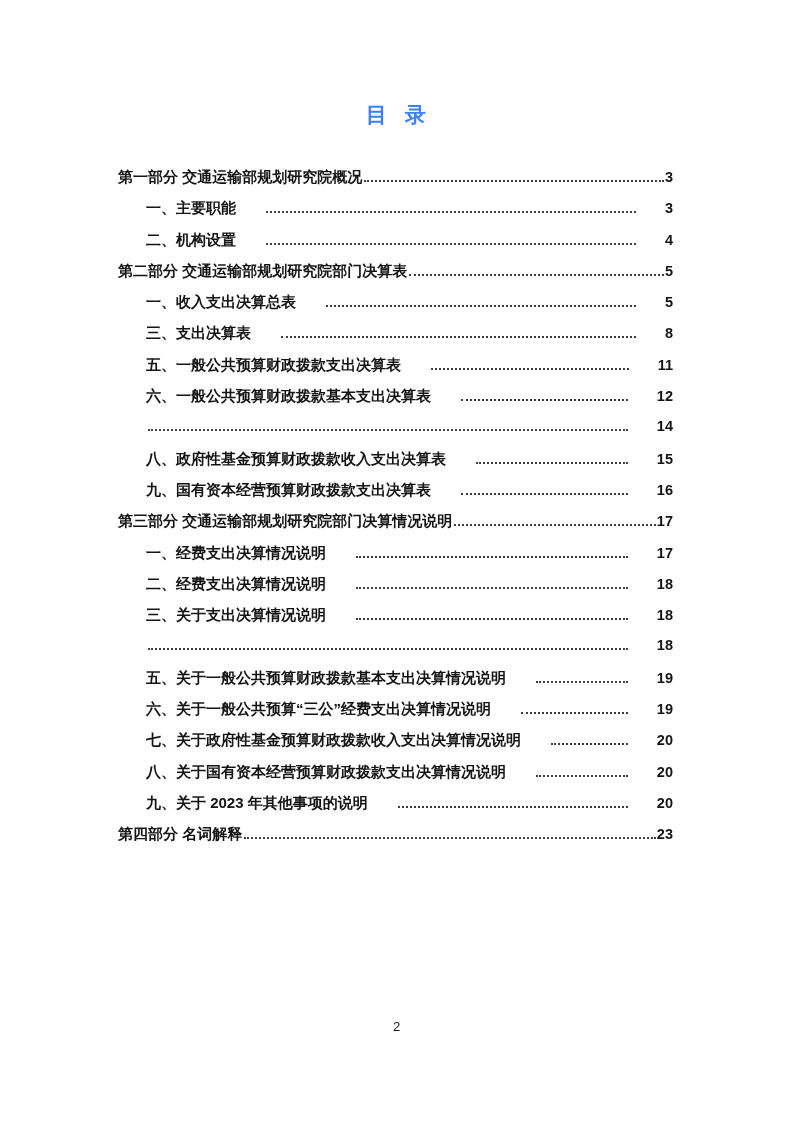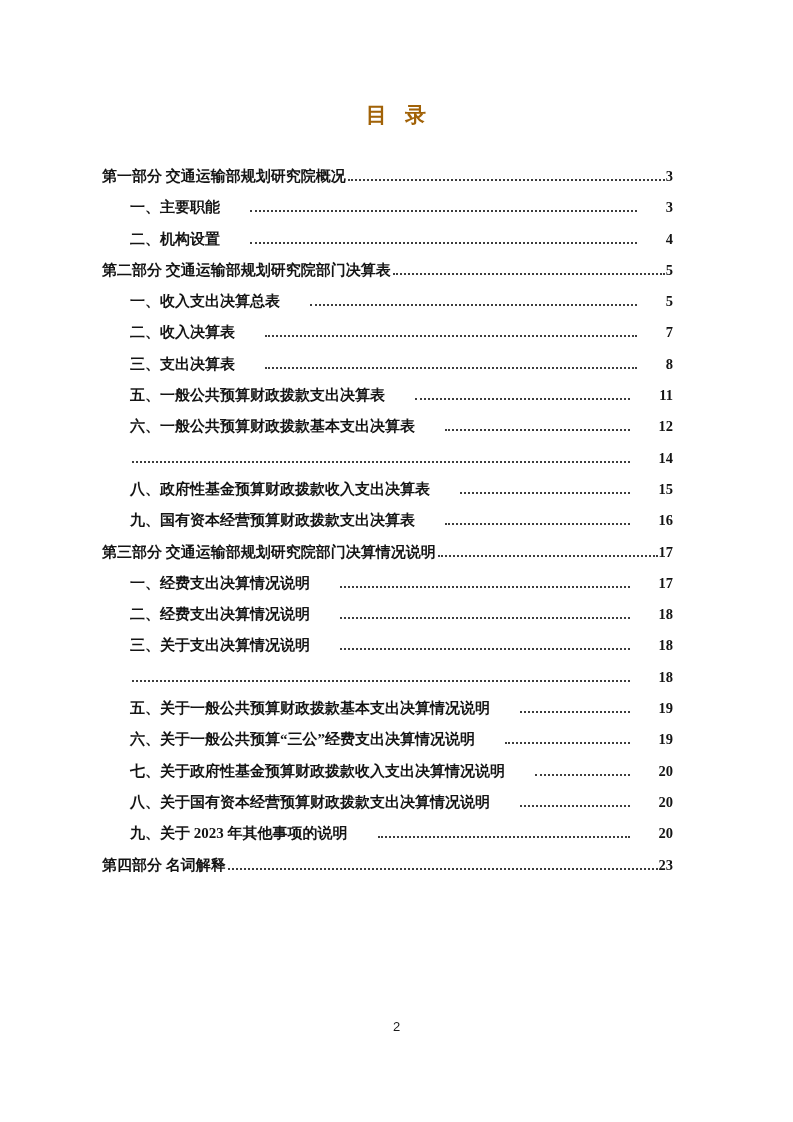--- a/index.html
+++ b/index.html
@@ -12,30 +12,29 @@
     overflow: hidden;
   }
   .doc-title {
     position: absolute;
     top: 101px;
     left: 0;
     width: 100%;
     text-align: center;
     font-size: 21px;
     font-weight: bold;
-    color: #a16207;
+    color: #3b82f6;
     word-spacing: 10px;
     letter-spacing: 1px;
   }
   .toc {
     position: absolute;
     top: 161px;
-    left: 102px;
+    left: 118px;
     right: 120px;
-    font-family: Liberation Serif, serif;
   }
   .toc-row {
     display: flex;
     align-items: baseline;
     height: 31.3px;
     line-height: 31.3px;
     font-size: 15px;
     font-weight: bold;
     color: #141414;
     cursor: pointer;
@@ -88,25 +87,20 @@
     </div>
     <div class="toc-row level-1">
       <span class="toc-label">第二部分 交通运输部规划研究院部门决算表</span>
       <span class="toc-leader"></span>
       <span class="toc-page">5</span>
     </div>
     <div class="toc-row level-2">
       <span class="toc-label">一、收入支出决算总表</span>
       <span class="toc-leader"></span>
       <span class="toc-page">5</span>
-    </div>
-    <div class="toc-row level-2">
-      <span class="toc-label">二、收入决算表</span>
-      <span class="toc-leader"></span>
-      <span class="toc-page">7</span>
     </div>
     <div class="toc-row level-2">
       <span class="toc-label">三、支出决算表</span>
       <span class="toc-leader"></span>
       <span class="toc-page">8</span>
     </div>
     <div class="toc-row level-2">
       <span class="toc-label">五、一般公共预算财政拨款支出决算表</span>
       <span class="toc-leader"></span>
       <span class="toc-page">11</span>

